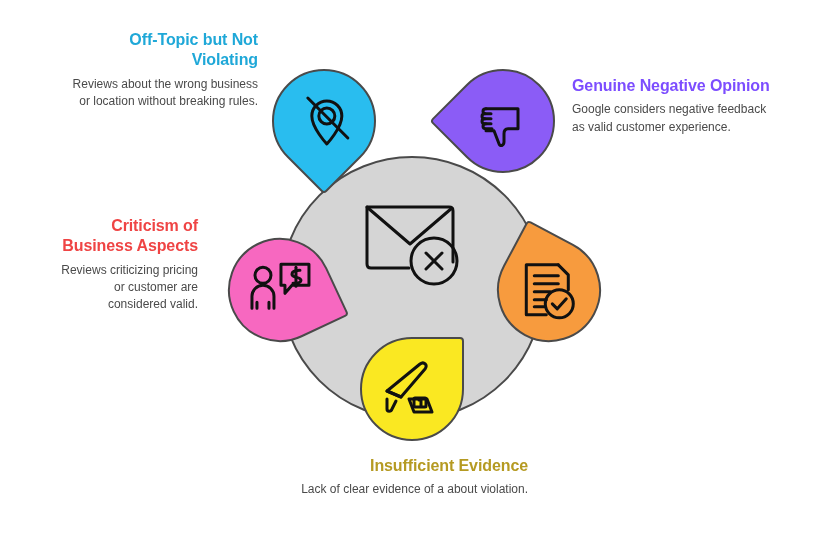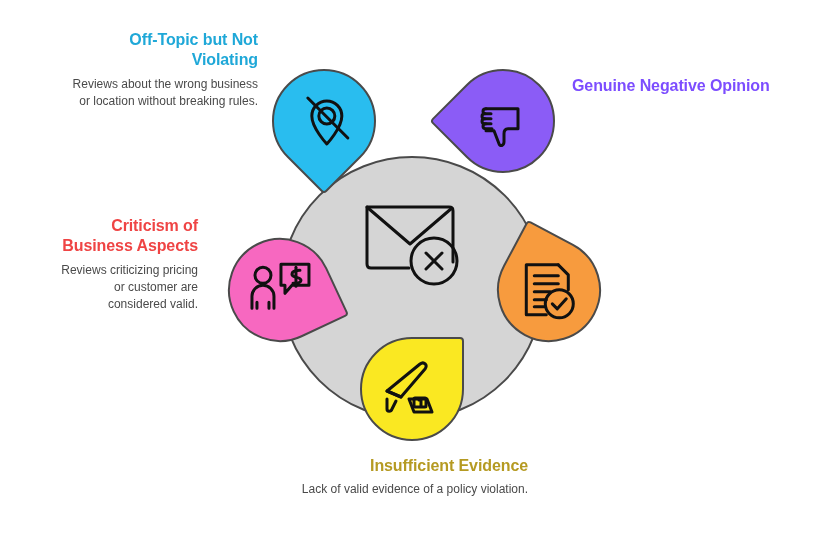--- a/index.html
+++ b/index.html
@@ -183,28 +183,29 @@
     </div>
   </div>
 
   <div class="block blk-offtopic align-right">
     <h3 style="color:#1fa8d8">Off-Topic but Not Violating</h3>
     <p>Reviews about the wrong business or location without breaking rules.</p>
   </div>
 
   <div class="block blk-genuine align-left">
     <h3 style="color:#7c4dff">Genuine Negative Opinion</h3>
+    <p>Google considers negative feedback as valid customer experience.</p>
   </div>
 
   <div class="block blk-critic align-right">
     <h3 style="color:#ef4444">Criticism of Business Aspects</h3>
     <p>Reviews criticizing pricing or customer are considered valid.</p>
   </div>
 
   <div class="block blk-nopolicy align-left">
   </div>
 
   <div class="block blk-evidence align-center">
     <h3 style="color:#b59a22">Insufficient Evidence</h3>
-    <p>Lack of valid evidence of a policy violation.</p>
+    <p>Lack of clear evidence of a about violation.</p>
   </div>
 
 </div>
 
 </body></html>

